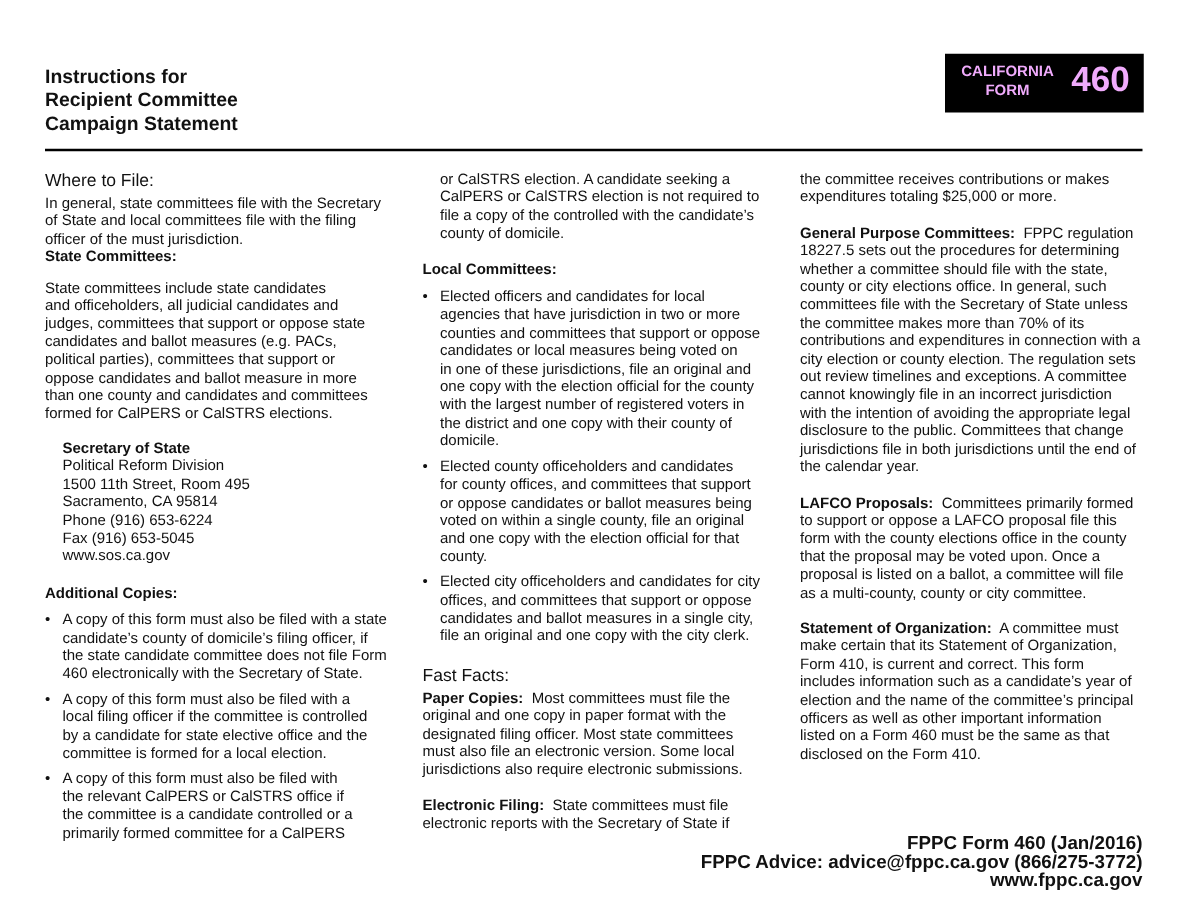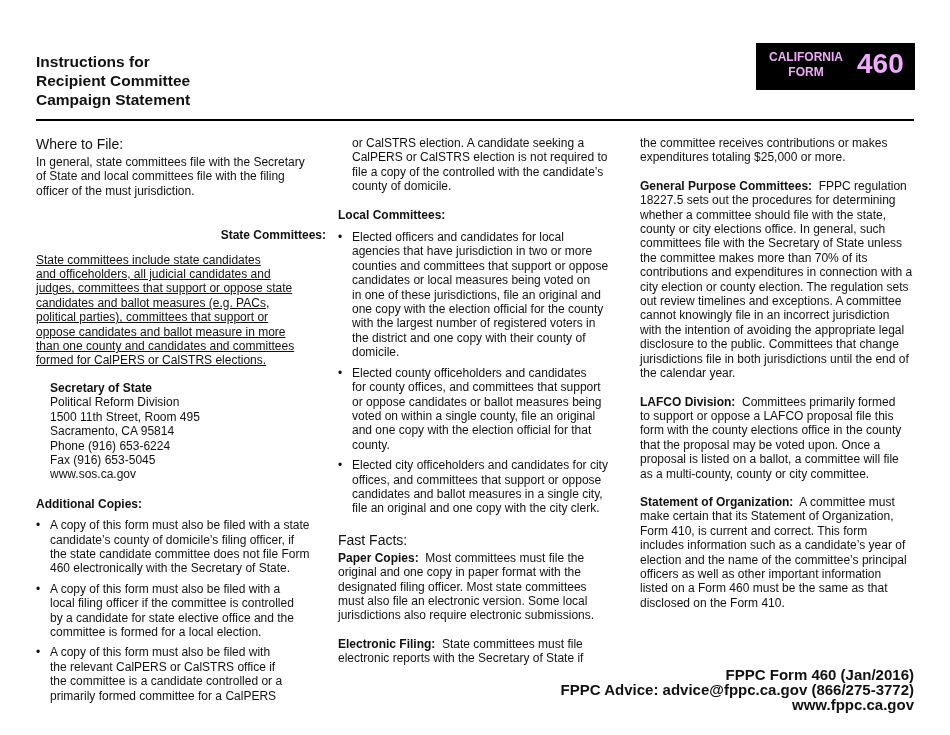--- a/index.html
+++ b/index.html
@@ -43,22 +43,22 @@
 
 <div class="rule"></div>
 
 <div class="col col1">
   <h2>Where to File:</h2>
   <div style="margin-top:2px;">
     <span class="ln">In general, state committees file with the Secretary</span>
     <span class="ln">of State and local committees file with the filing</span>
     <span class="ln">officer of the must jurisdiction.</span>
   </div>
-  <div class="sub" style="margin-top:30px;text-align:right;">State Committees:</div>
-  <div style="margin-top:10px;text-decoration:underline;">
+  <div class="sub" style="margin-top:0;">State Committees:</div>
+  <div style="margin-top:10px;">
     <span class="ln">State committees include state candidates</span>
     <span class="ln">and officeholders, all judicial candidates and</span>
     <span class="ln">judges, committees that support or oppose state</span>
     <span class="ln">candidates and ballot measures (e.g. PACs,</span>
     <span class="ln">political parties), committees that support or</span>
     <span class="ln">oppose candidates and ballot measure in more</span>
     <span class="ln">than one county and candidates and committees</span>
     <span class="ln">formed for CalPERS or CalSTRS elections.</span>
   </div>
   <div class="indent" style="margin-top:13px;">
@@ -163,21 +163,21 @@
     <span class="ln">contributions and expenditures in connection with a</span>
     <span class="ln">city election or county election.  The regulation sets</span>
     <span class="ln">out review timelines and exceptions.  A committee</span>
     <span class="ln">cannot knowingly file in an incorrect jurisdiction</span>
     <span class="ln">with the intention of avoiding the appropriate legal</span>
     <span class="ln">disclosure to the public.  Committees that change</span>
     <span class="ln">jurisdictions file in both jurisdictions until the end of</span>
     <span class="ln">the calendar year.</span>
   </div>
   <div style="margin-top:14px;">
-    <span class="ln"><span class="sub">LAFCO Division:</span><span style="white-space:pre;">  Committees primarily formed</span></span>
+    <span class="ln"><span class="sub">LAFCO Proposals:</span><span style="white-space:pre;">  Committees primarily formed</span></span>
     <span class="ln">to support or oppose a LAFCO proposal file this</span>
     <span class="ln">form with the county elections office in the county</span>
     <span class="ln">that the proposal may be voted upon.  Once a</span>
     <span class="ln">proposal is listed on a ballot, a committee will file</span>
     <span class="ln">as a multi-county, county or city committee.</span>
   </div>
   <div style="margin-top:14px;">
     <span class="ln"><span class="sub">Statement of Organization:</span><span style="white-space:pre;">  A committee must</span></span>
     <span class="ln">make certain that its Statement of Organization,</span>
     <span class="ln">Form 410, is current and correct.  This form</span>

